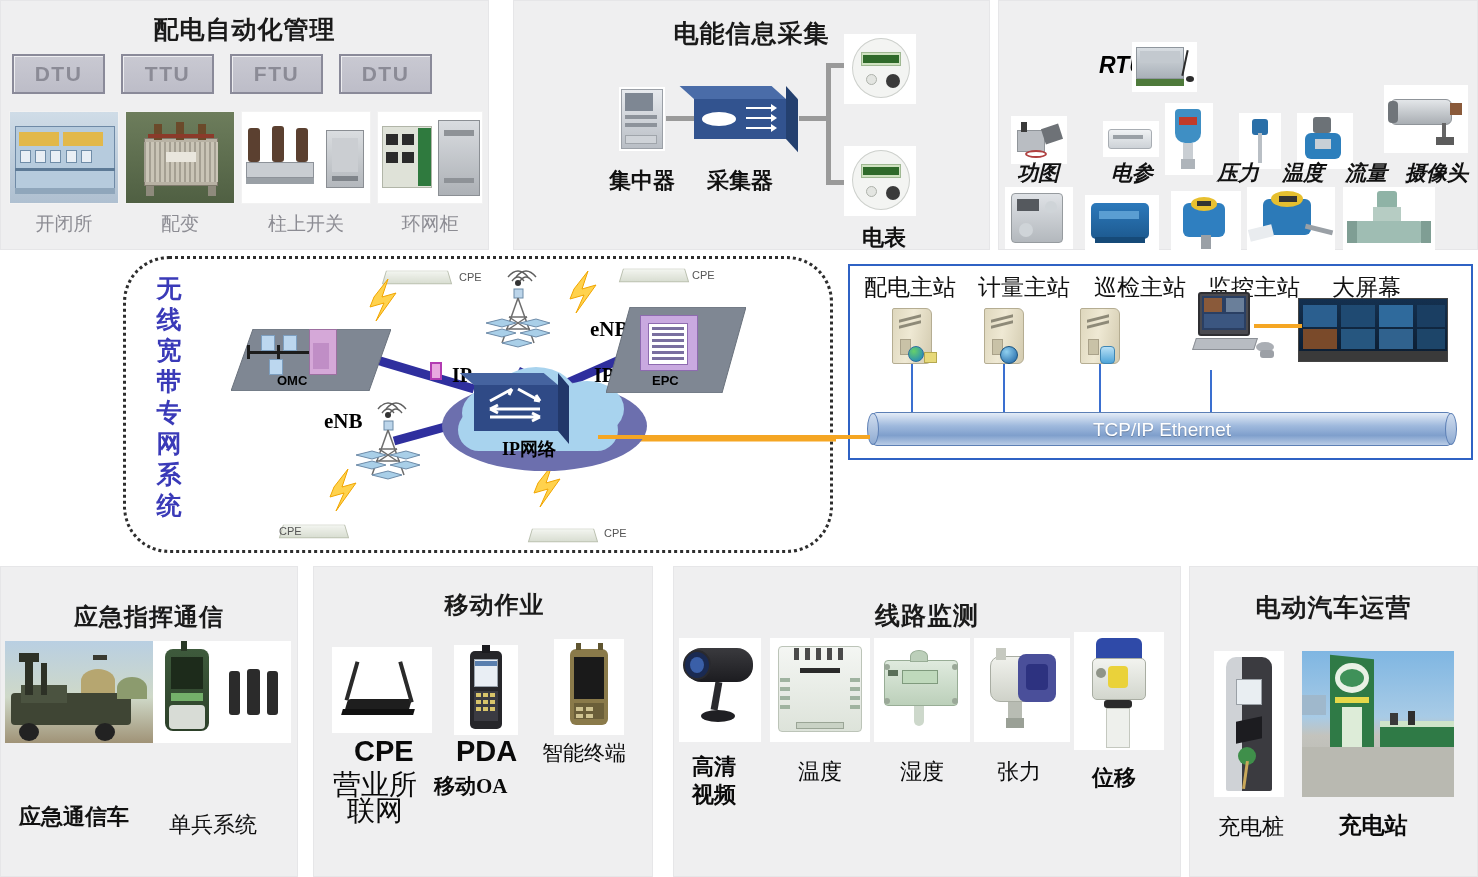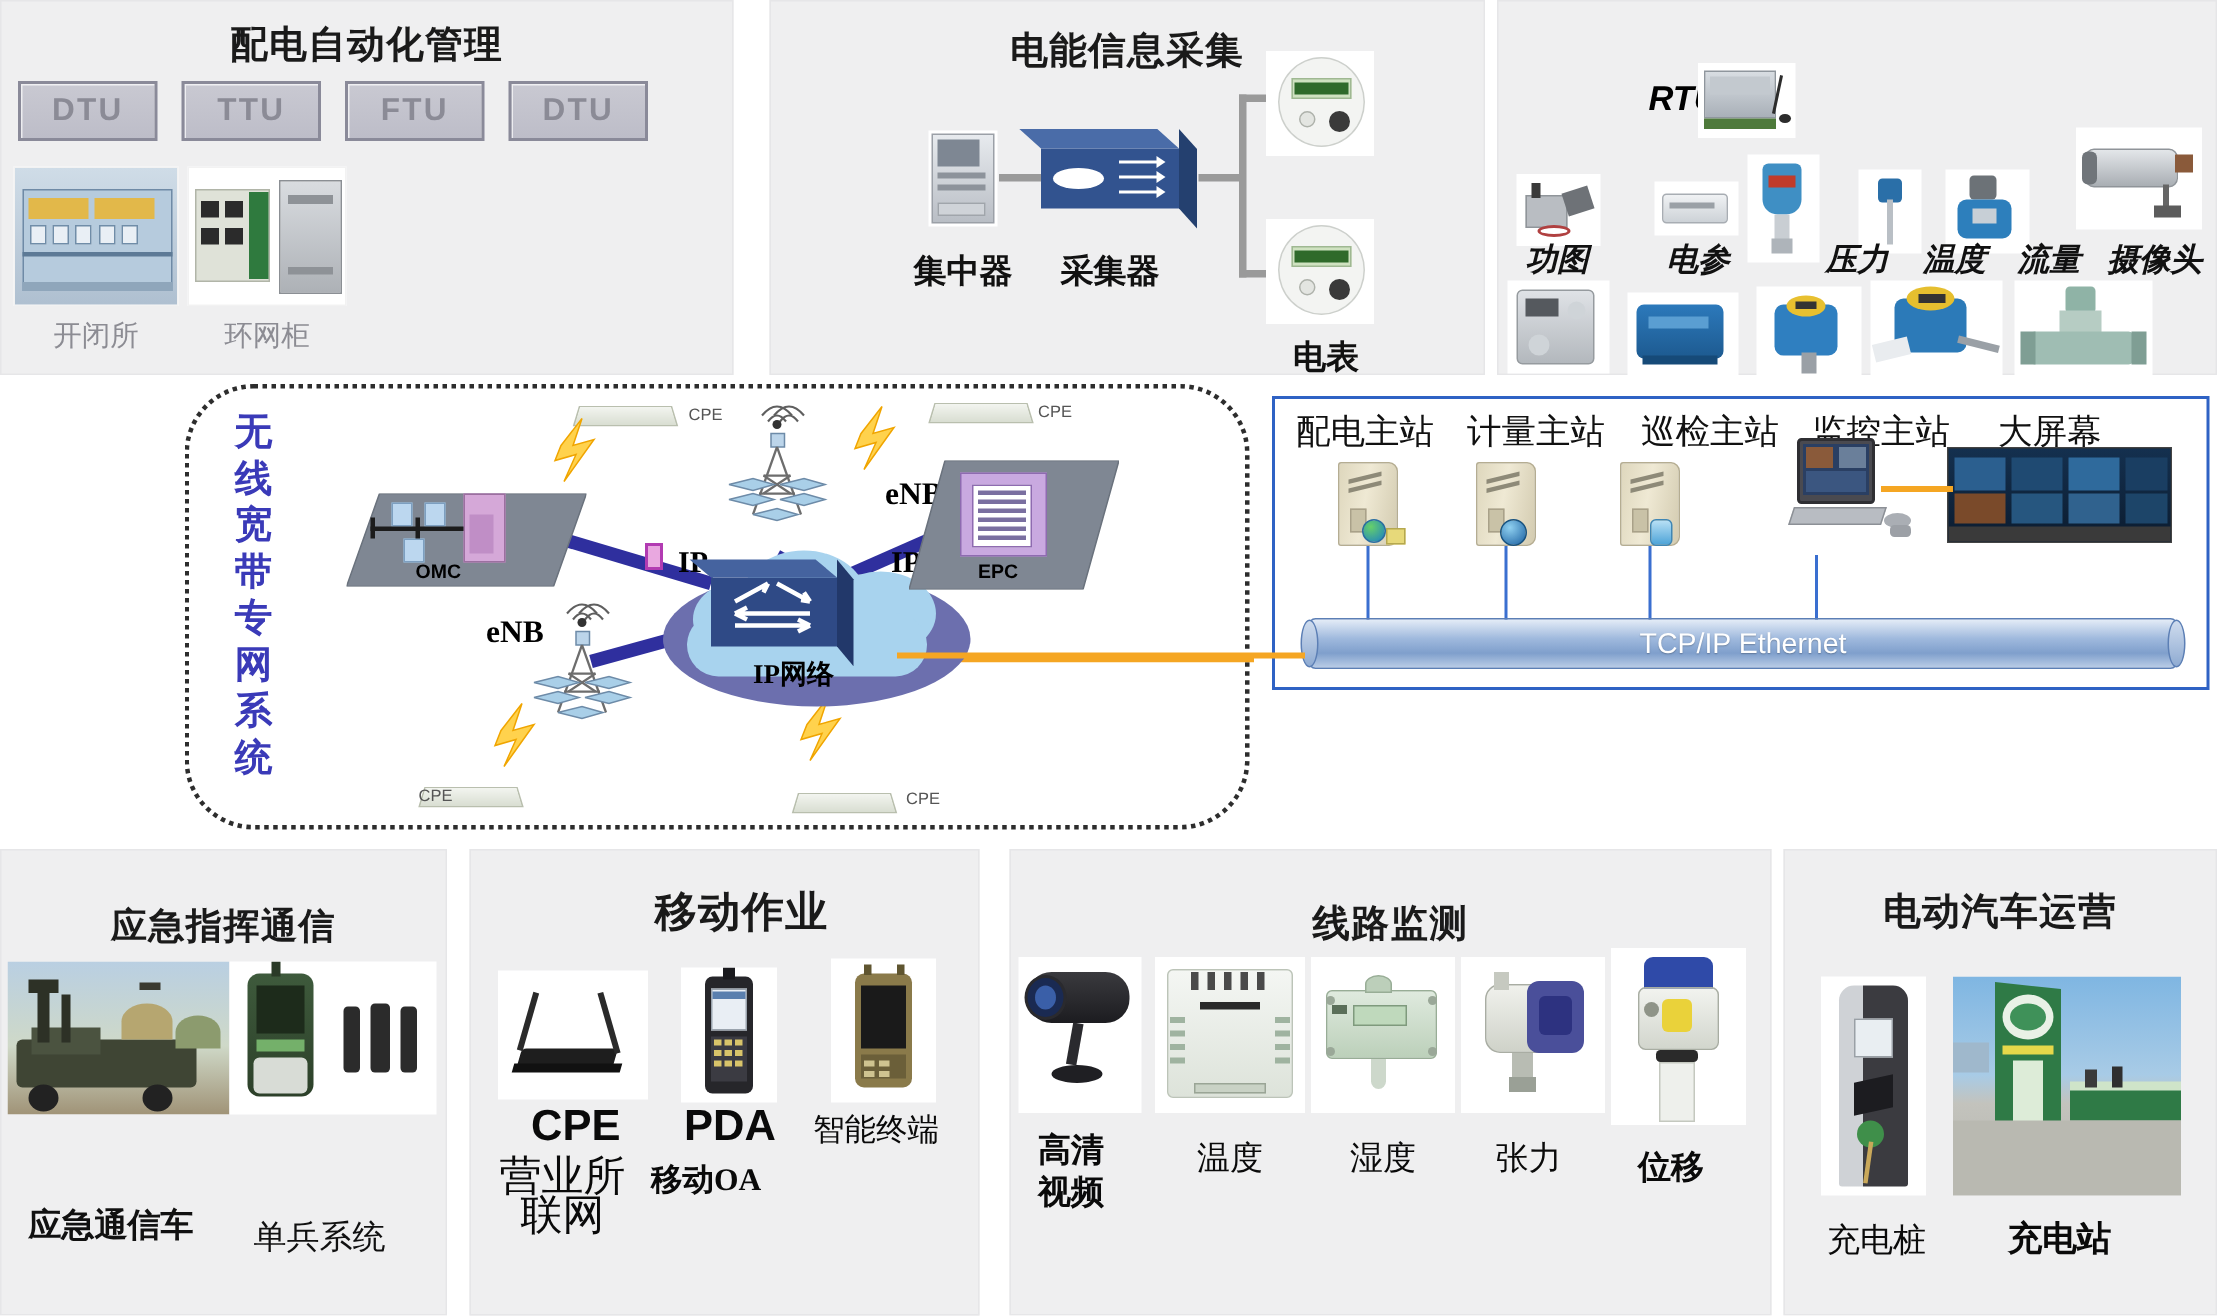--- a/index.html
+++ b/index.html
@@ -180,21 +180,49 @@
           <div class="ph" style="left:25px;top:38px;width:11px;height:13px;background:#e9eff5;border:1px solid #708da8;"></div>
           <div class="ph" style="left:40px;top:38px;width:11px;height:13px;background:#e9eff5;border:1px solid #708da8;"></div>
           <div class="ph" style="left:56px;top:38px;width:11px;height:13px;background:#e9eff5;border:1px solid #708da8;"></div>
           <div class="ph" style="left:71px;top:38px;width:11px;height:13px;background:#e9eff5;border:1px solid #708da8;"></div>
           <div class="ph" style="left:5px;top:56px;width:100px;height:3px;background:#5d7a96;"></div>
           <div class="ph" style="left:5px;top:76px;width:100px;height:6px;background:#8fa6bb;"></div>
         </div>
         <div class="dev-cap">开闭所</div>
       </div>
 
-
+      <div class="dev">
+        <div class="dev-img" style="width:110px;height:93px;">
+          <div class="ph" style="left:0;top:0;width:110px;height:93px;background:linear-gradient(#6d7d5c,#4f5f42);"></div>
+          <div class="ph" style="left:18px;top:26px;width:74px;height:48px;background:#b8b2a4;border:1px solid #7f7a6c;"></div>
+          <div class="ph" style="left:18px;top:30px;width:74px;height:40px;background:repeating-linear-gradient(90deg,#a5a093 0 2px,#cac5b7 2px 5px);"></div>
+          <div class="ph" style="left:28px;top:12px;width:8px;height:16px;background:#6b4a2a;"></div>
+          <div class="ph" style="left:50px;top:10px;width:8px;height:18px;background:#6b4a2a;"></div>
+          <div class="ph" style="left:72px;top:12px;width:8px;height:16px;background:#6b4a2a;"></div>
+          <div class="ph" style="left:22px;top:22px;width:66px;height:4px;background:#8b3a2a;"></div>
+          <div class="ph" style="left:40px;top:40px;width:30px;height:10px;background:#e9e6dd;"></div>
+          <div class="ph" style="left:20px;top:74px;width:8px;height:10px;background:#8e8a7c;"></div>
+          <div class="ph" style="left:82px;top:74px;width:8px;height:10px;background:#8e8a7c;"></div>
+        </div>
+        <div class="dev-cap">配变</div>
+      </div>
+
+      <div class="dev">
+        <div class="dev-img" style="width:130px;height:93px;background:#fff;">
+          <div class="ph" style="left:6px;top:16px;width:12px;height:34px;background:#5b4030;border-radius:3px;"></div>
+          <div class="ph" style="left:30px;top:14px;width:12px;height:36px;background:#5b4030;border-radius:3px;"></div>
+          <div class="ph" style="left:54px;top:16px;width:12px;height:34px;background:#5b4030;border-radius:3px;"></div>
+          <div class="ph" style="left:4px;top:50px;width:68px;height:16px;background:#c9cdd2;border:1px solid #8d9299;"></div>
+          <div class="ph" style="left:4px;top:66px;width:68px;height:6px;background:#9aa0a6;"></div>
+          <div class="ph" style="left:84px;top:18px;width:38px;height:58px;background:linear-gradient(#dadde0,#b4b8bd);border:1px solid #8a8e93;"></div>
+          <div class="ph" style="left:90px;top:26px;width:26px;height:34px;background:#cbced2;"></div>
+          <div class="ph" style="left:90px;top:64px;width:26px;height:5px;background:#7f848a;"></div>
+        </div>
+        <div class="dev-cap">柱上开关</div>
+      </div>
 
       <div class="dev">
         <div class="dev-img" style="width:106px;height:93px;background:#fff;">
           <div class="ph" style="left:4px;top:14px;width:50px;height:62px;background:#dfe2d8;border:1px solid #b1b5a8;"></div>
           <div class="ph" style="left:8px;top:22px;width:12px;height:11px;background:#2b2b2b;"></div>
           <div class="ph" style="left:24px;top:22px;width:12px;height:11px;background:#2b2b2b;"></div>
           <div class="ph" style="left:8px;top:40px;width:12px;height:11px;background:#2b2b2b;"></div>
           <div class="ph" style="left:24px;top:40px;width:12px;height:11px;background:#2b2b2b;"></div>
           <div class="ph" style="left:40px;top:16px;width:13px;height:58px;background:#2f7a3e;"></div>
           <div class="ph" style="left:60px;top:8px;width:42px;height:76px;background:linear-gradient(#d9dce0,#adb1b6);border:1px solid #8b8f94;"></div>
@@ -561,21 +589,21 @@
       <div class="ph" style="left:76px;top:30px;width:11px;height:44px;background:#2b2b2b;border-radius:3px;"></div>
       <div class="ph" style="left:94px;top:28px;width:13px;height:46px;background:#2b2b2b;border-radius:3px;"></div>
       <div class="ph" style="left:114px;top:30px;width:11px;height:44px;background:#2b2b2b;border-radius:3px;"></div>
     </div>
 
     <div style="position:absolute;left:18px;top:295px;font-size:22px;font-weight:700;color:#111;transform:translateY(-60px);">应急通信车</div>
     <div style="position:absolute;left:168px;top:303px;font-size:22px;color:#111;transform:translateY(-60px);">单兵系统</div>
   </div>
 
   <div class="panel" style="left:313px; top:566px; width:340px; height:311px;">
-    <div class="panel-title" style="top:22px; font-size:28px;padding-left:23px;">移动作业</div>
+    <div class="panel-title" style="top:22px; font-size:24px;padding-left:23px;">移动作业</div>
 
     <div style="position:absolute;left:18px;top:80px;width:100px;height:86px;background:#fff;overflow:hidden;">
       <div class="ph" style="left:14px;top:52px;width:64px;height:14px;background:#1e1e1e;border-radius:3px;transform:skewX(-16deg);"></div>
       <div class="ph" style="left:10px;top:62px;width:72px;height:6px;background:#111;transform:skewX(-16deg);"></div>
       <div class="ph" style="left:18px;top:14px;width:4px;height:40px;background:#2a2a2a;transform:rotate(16deg);"></div>
       <div class="ph" style="left:72px;top:14px;width:4px;height:42px;background:#2a2a2a;transform:rotate(-16deg);"></div>
     </div>
     <div style="position:absolute;left:140px;top:78px;width:64px;height:90px;background:#fff;overflow:hidden;">
       <div class="ph" style="left:16px;top:6px;width:32px;height:78px;background:#26262a;border-radius:5px;"></div>
       <div class="ph" style="left:20px;top:14px;width:24px;height:28px;background:#e9eef4;border:1px solid #9aa3ad;"></div>

